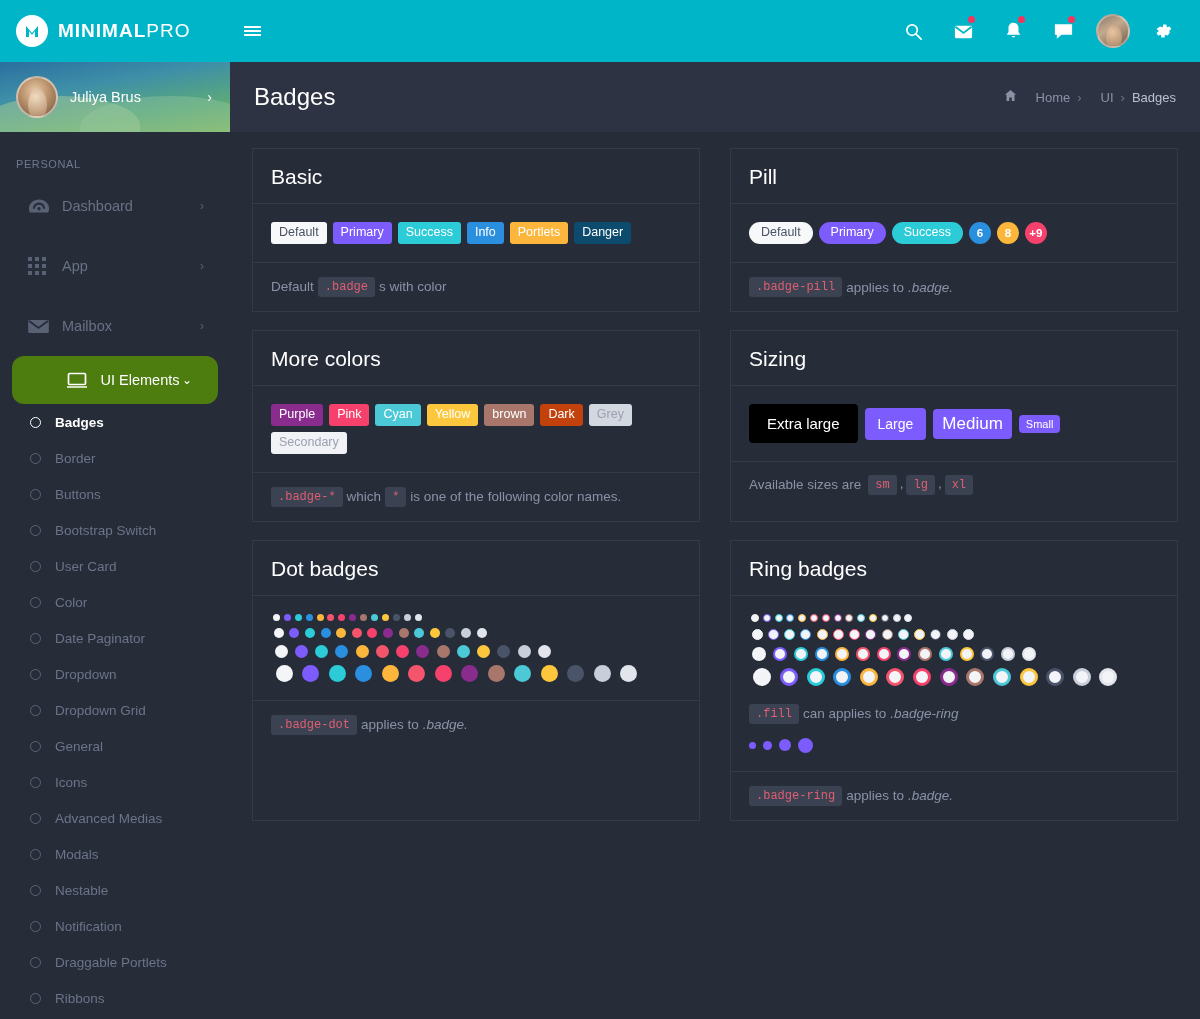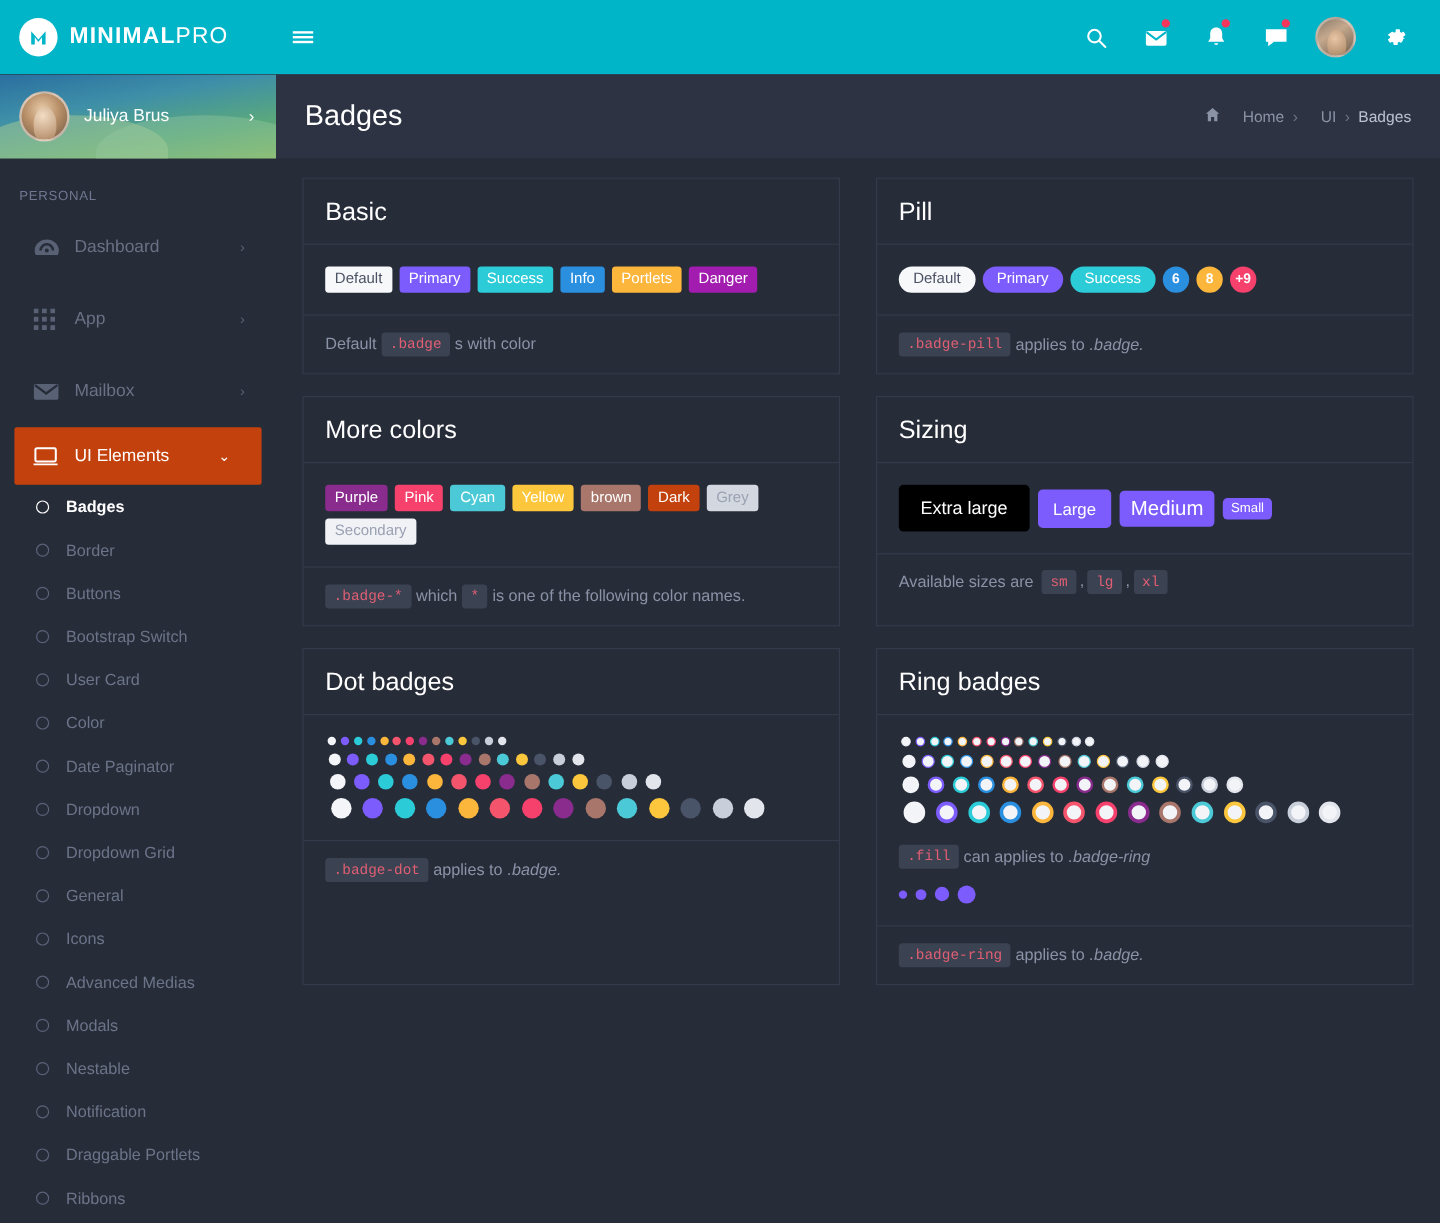--- a/index.html
+++ b/index.html
@@ -87,22 +87,22 @@
     padding: 26px 0 6px 16px;
   }
   .nav-item {
     display: flex; align-items: center; height: 60px;
     padding-left: 28px; cursor: pointer; color: #697184; font-size: 14.5px;
     position: relative;
   }
   .nav-item .nic { width: 34px; display: flex; align-items: center; color: #596175; }
   .nav-item .chev { position: absolute; right: 26px; font-size: 12px; color: #596175; }
   .nav-item.active {
-    background: #c2410c; color: #fff; margin: 0 12px; border-radius: 2px;
-    height: 48px; padding-left: 16px;
+    background: #4d7c0f; color: #fff; margin: 0 12px; border-radius: 12px;
+    height: 48px; padding-left: 16px; justify-content: center;
   }
   .nav-item.active .nic, .nav-item.active .chev { color: #fff; }
   .sub-item {
     display: flex; align-items: center; height: 36px;
     padding-left: 30px; cursor: pointer; color: #6b7488; font-size: 13.5px; gap: 14px;
   }
   .sub-item.current { color: #ffffff; font-weight: 600; }
   .ring {
     width: 11px; height: 11px; border-radius: 50%;
     border: 1.5px solid #5b6379; flex: 0 0 auto;
@@ -376,21 +376,21 @@
       <div class="card-head">
         <h3>Basic</h3>
       </div>
       <div class="card-body">
         <div class="badge-row" id="basic-badges">
             <span class="badge" style="background: rgb(247, 248, 250); color: rgb(74, 82, 100);">Default</span>
             <span class="badge" style="background: rgb(124, 92, 252); color: rgb(255, 255, 255);">Primary</span>
             <span class="badge" style="background: rgb(43, 203, 216); color: rgb(255, 255, 255);">Success</span>
             <span class="badge" style="background: rgb(43, 143, 224); color: rgb(255, 255, 255);">Info</span>
             <span class="badge" style="background: rgb(252, 182, 60); color: rgb(255, 255, 255);">Portlets</span>
-            <span class="badge" style="background: #a21caf; color: rgb(255, 255, 255); text-align: right;">Danger</span>
+            <span class="badge" style="background: #0c4a6e; color: rgb(255, 255, 255); text-align: right;">Danger</span>
           </div>
       </div>
       <div class="card-foot">
         <span>Default</span>
         <span class="code">.badge</span>
         <span>s with color</span>
       </div>
     </div>
 
     <div class="card">

